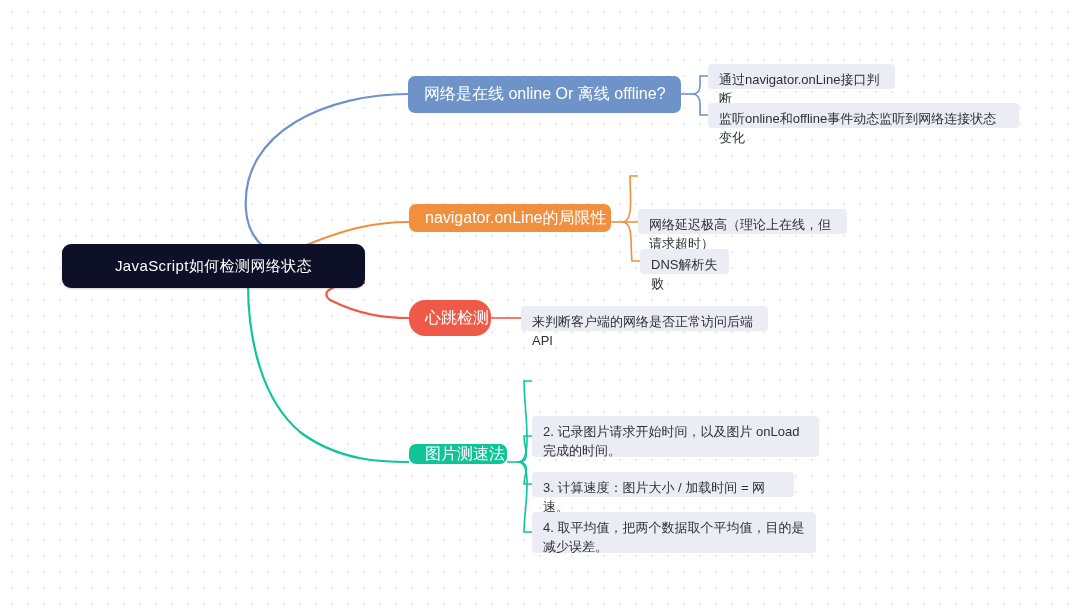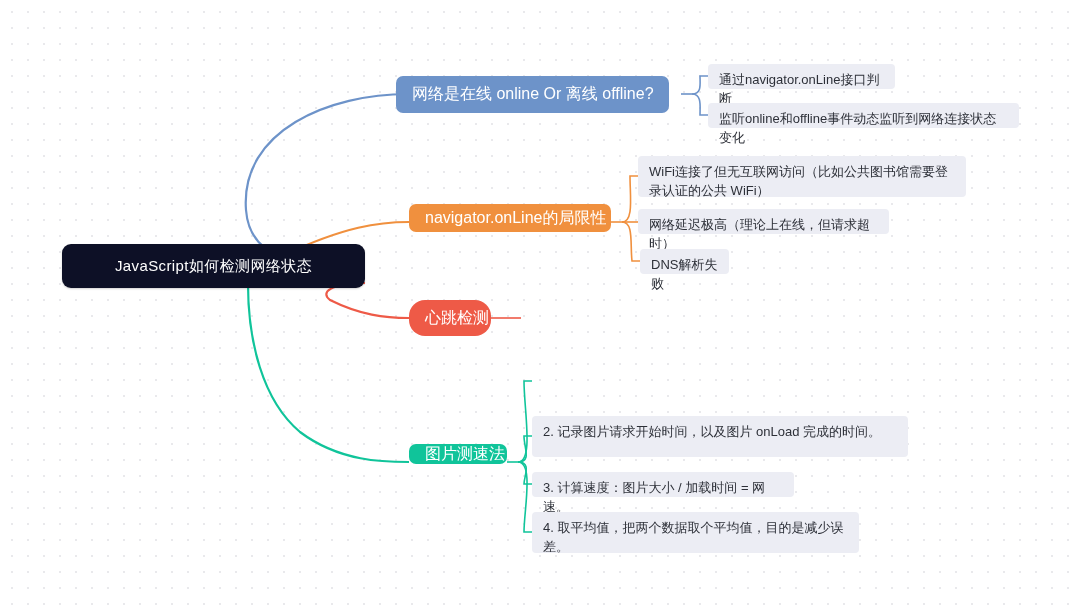--- a/index.html
+++ b/index.html
@@ -101,53 +101,53 @@
     <path d="M 518 462 C 534 462 524 410 524 381 L 532 381" fill="none" stroke="#10c49a" stroke-width="1.6"></path>
     <path d="M 518 462 C 532 462 524 448 524 436 L 532 436" fill="none" stroke="#10c49a" stroke-width="1.6"></path>
     <path d="M 518 462 C 532 462 524 476 524 484 L 532 484" fill="none" stroke="#10c49a" stroke-width="1.6"></path>
     <path d="M 518 462 C 534 462 524 510 524 532 L 532 532" fill="none" stroke="#10c49a" stroke-width="1.6"></path>
   </svg>
 
   <div class="node root-node" style="left:62px; top:244px; width:303px; height:44px;">
     <span>JavaScript如何检测网络状态</span>
   </div>
 
-  <div class="node branch-node branch-blue" style="left:396px; top:76px; width:273px; height:37px;">
+  <div class="node branch-node branch-blue" style="left:408px; top:76px; width:273px; height:37px;">
     <span>网络是在线 online Or 离线 offline?</span>
   </div>
   <div class="node leaf-node" style="left:708px; top:64px; width:187px; height:25px;">
     <span>通过navigator.onLine接口判断</span>
   </div>
   <div class="node leaf-node" style="left:708px; top:103px; width:311px; height:25px;">
     <span>监听online和offline事件动态监听到网络连接状态变化</span>
   </div>
 
   <div class="node branch-node branch-orange" style="left:409px; top:204px; width:202px; height:28px;">
     <span>navigator.onLine的局限性</span>
   </div>
-  <div class="node leaf-node" style="left:638px; top:156px; width:328px; height:41px;">
-    <span>  WiFi连接了但无互联网访问（比如公共图书馆需要登录认证的公共 WiFi）</span>
-  </div>
-  <div class="node leaf-node" style="left:638px; top:209px; width:251px; height:25px;">
+  <div class="node leaf-node" style="left:638px; top:209px; width:209px; height:25px;">
     <span>网络延迟极高（理论上在线，但请求超时）</span>
   </div>
   <div class="node leaf-node" style="left:640px; top:249px; width:89px; height:25px;">
     <span>DNS解析失败</span>
   </div>
 
   <div class="node branch-node branch-red" style="left:409px; top:300px; width:82px; height:36px;">
     <span>心跳检测</span>
   </div>
+  <div class="node leaf-node" style="left:521px; top:306px; width:247px; height:25px;">
+    <span>来判断客户端的网络是否正常访问后端 API</span>
+  </div>
 
   <div class="node branch-node branch-green" style="left:409px; top:444px; width:98px; height:20px;">
     <span>图片测速法</span>
   </div>
-  <div class="node leaf-node" style="left:532px; top:416px; width:376px; height:41px;">
+  <div class="node leaf-node" style="left:532px; top:416px; width:287px; height:41px;">
     <span>2. 记录图片请求开始时间，以及图片 onLoad 完成的时间。</span>
   </div>
   <div class="node leaf-node" style="left:532px; top:472px; width:262px; height:25px;">
     <span>3. 计算速度：图片大小 / 加载时间 = 网速。</span>
   </div>
-  <div class="node leaf-node" style="left:532px; top:512px; width:327px; height:41px;">
+  <div class="node leaf-node" style="left:532px; top:512px; width:284px; height:41px;">
     <span>4. 取平均值，把两个数据取个平均值，目的是减少误差。</span>
   </div>
 
 </div>
 
 </body></html>

